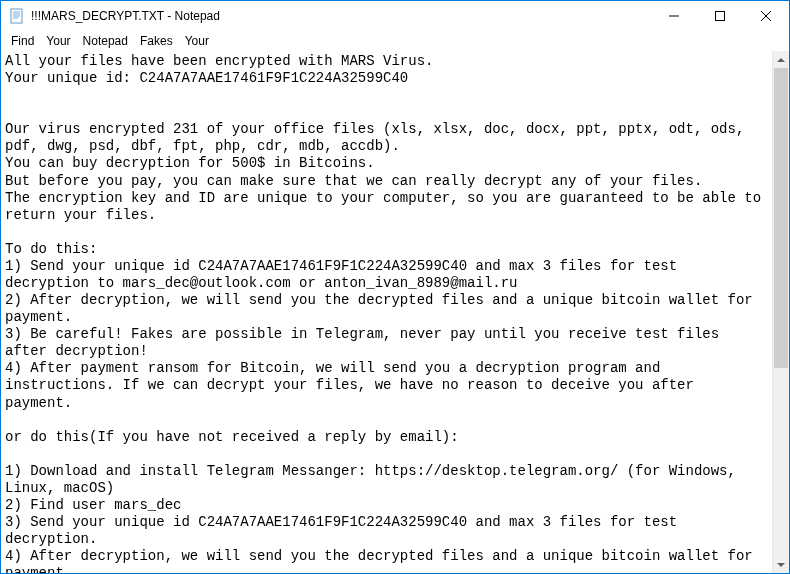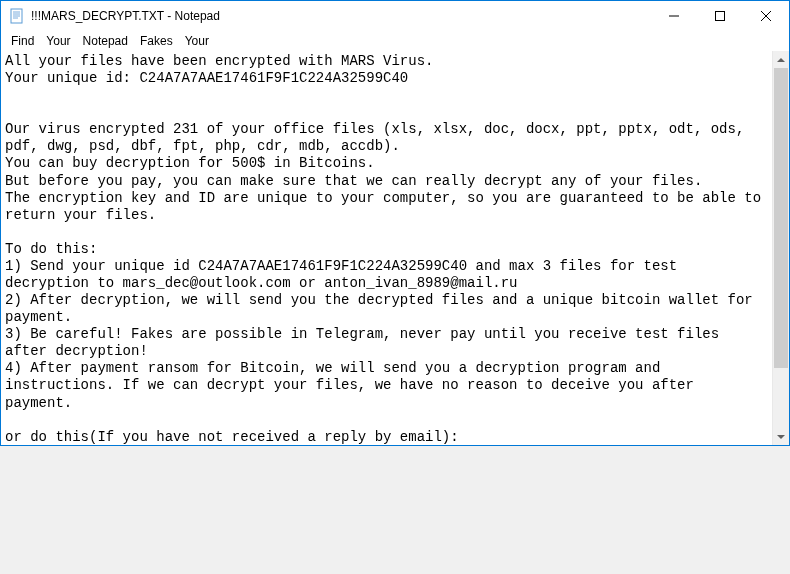--- a/index.html
+++ b/index.html
@@ -5,21 +5,21 @@
     * { margin: 0; padding: 0; box-sizing: border-box; }
     body {
       font-family: "Segoe UI", Tahoma, sans-serif;
       background: #f0f0f0;
       width: 790px;
       height: 574px;
       overflow: hidden;
     }
     .window {
       width: 790px;
-      height: 446px;
+      height: 574px;
       background: #ffffff;
       border: 1px solid #0078d7;
       display: flex;
       flex-direction: column;
     }
     .titlebar {
       height: 30px;
       background: #ffffff;
       display: flex;
       align-items: center;

